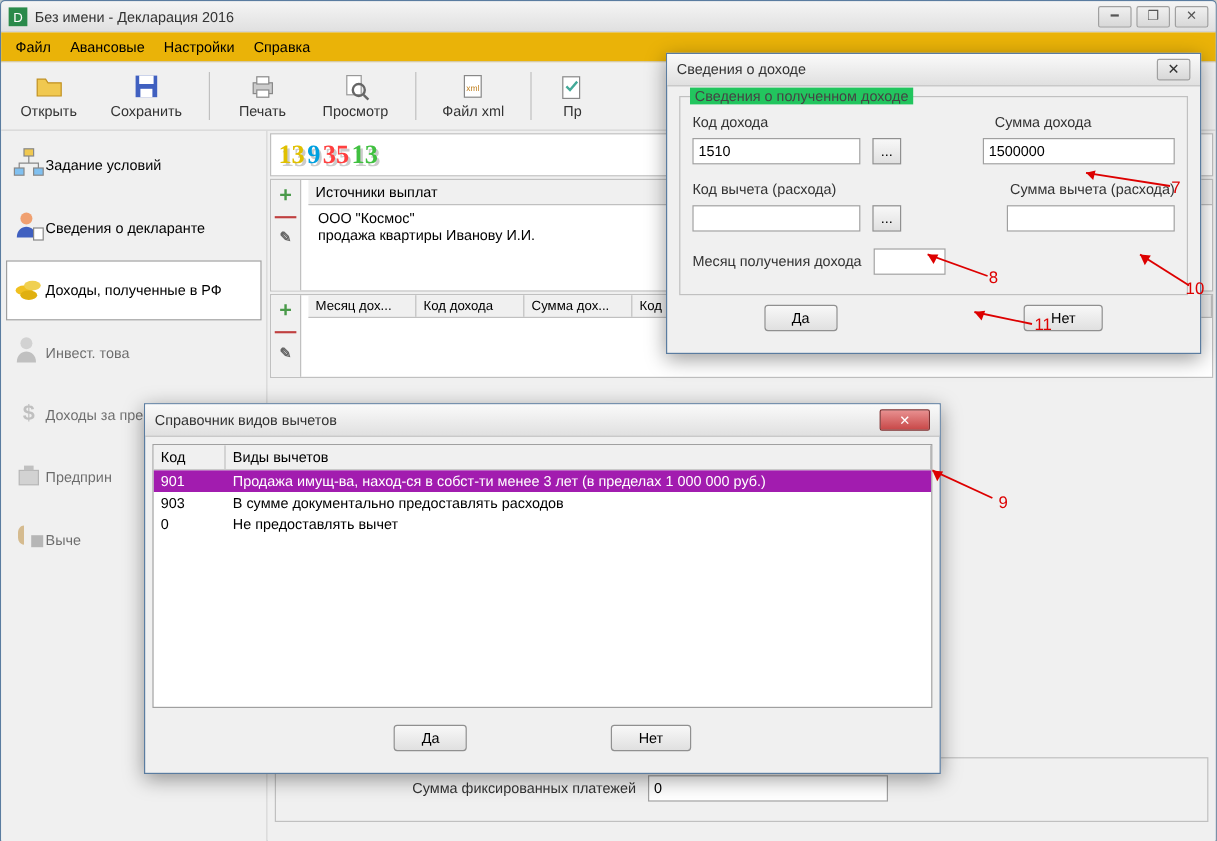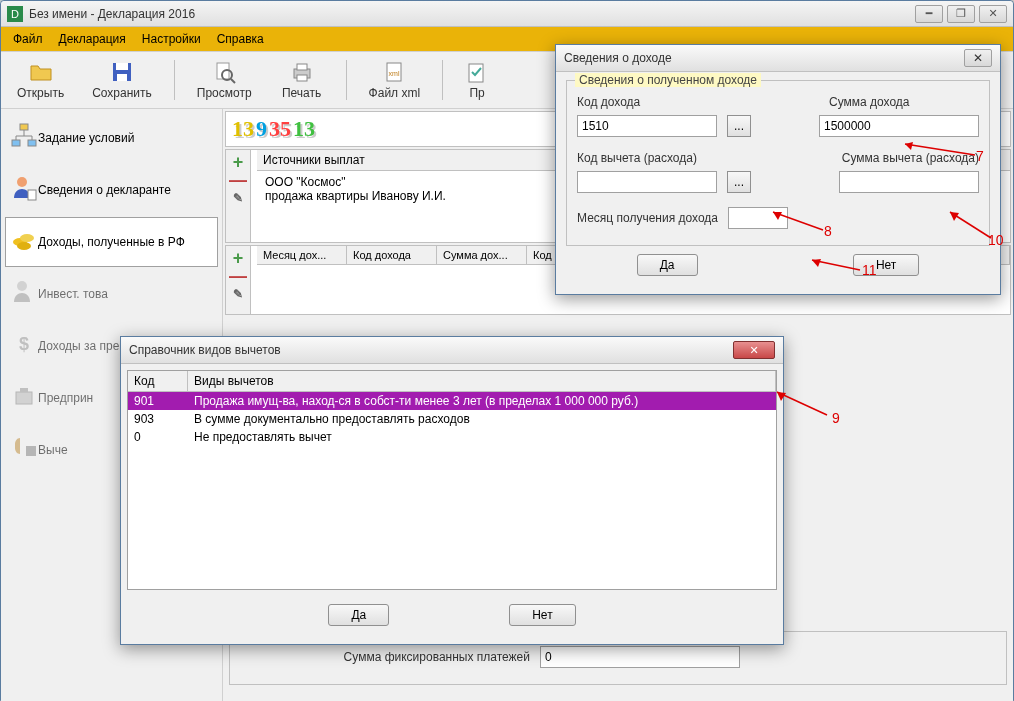--- a/index.html
+++ b/index.html
@@ -101,21 +101,21 @@
   .d1{color:#e0c000;} .d2{color:#00a0e0;} .d3{color:#ff4040;} .d4{color:#40c040;}
   .panel { border: 1px solid #c0c0c0; background: #fff; margin-top: 2px; }
   .phead { background: #f0f0f0; border-bottom: 1px solid #c0c0c0; padding: 3px 6px; display:flex; }
   .pbody { padding: 4px 8px; min-height: 50px; }
   .miniline { display:flex; align-items:flex-start; gap:6px; }
   .minibtn { width:16px; height:14px; display:flex; align-items:center; justify-content:center; font-weight:bold; cursor:pointer; margin:2px 0;}
   .plus{ color: #4a9a4a; font-size:18px;} .minus{color:#c04040;font-size:18px;line-height:8px;} .edit{color:#666;font-size:12px;}
   .table-header { display:flex; background:#f0f0f0; border-bottom:1px solid #c0c0c0;}
   .th { padding:3px 6px; border-right:1px solid #c0c0c0; font-size:11px;}
   .fieldset { border: 1px solid #c0c0c0; margin: 8px 4px; padding: 8px 10px 10px; position: relative; background:#f0f0f0;}
-  .legend { position: absolute; top: -8px; left: 8px; background:#fef9c3; padding: 0 4px; font-size:12px; color:#444;}
+  .legend { position: absolute; top: -8px; left: 8px; background:#22c55e; padding: 0 4px; font-size:12px; color:#444;}
   .row { display:flex; align-items:center; gap:10px; margin:6px 0;}
   .lbl { color:#333; }
   .inp {
     background:#fff; border:1px solid #a0a0a0; padding:2px 4px; height:22px;
     font-family: inherit; font-size: 12px;
   }
   .btn {
     background: linear-gradient(to bottom,#f8f8f8,#e0e0e0);
     border:1px solid #909090;
     border-radius:3px;
@@ -181,21 +181,21 @@
         <text x="8" y="12" text-anchor="middle" fill="#fff" font-size="11" font-family="Arial">D</text>
       </svg>
     <span class="title">Без имени - Декларация 2016</span>
     <div class="winbtn">━</div>
     <div class="winbtn">❐</div>
     <div class="winbtn">✕</div>
   </div>
 
   <div class="menubar">
     <div class="menuitem">Файл</div>
-    <div class="menuitem">Декларация</div>
+    <div class="menuitem">Авансовые</div>
     <div class="menuitem">Настройки</div>
     <div class="menuitem">Справка</div>
   </div>
 
   <div class="toolbar">
     <div class="tbtn">
       <svg class="ticn" viewBox="0 0 24 24">
           <path d="M2 6h7l2 3h11v11H2z" fill="#f0c850" stroke="#c09020"></path>
         </svg>
       <span>Открыть</span>
@@ -204,33 +204,33 @@
       <svg class="ticn" viewBox="0 0 24 24">
           <rect x="3" y="3" width="18" height="18" fill="#4060c0"></rect>
           <rect x="6" y="3" width="12" height="7" fill="#fff"></rect>
           <rect x="7" y="14" width="10" height="7" fill="#fff"></rect>
         </svg>
       <span>Сохранить</span>
     </div>
     <div class="vsep"></div>
     <div class="tbtn">
       <svg class="ticn" viewBox="0 0 24 24">
+          <rect x="4" y="9" width="16" height="9" fill="#ccc" stroke="#888"></rect>
+          <rect x="7" y="4" width="10" height="6" fill="#fff" stroke="#888"></rect>
+          <rect x="7" y="15" width="10" height="6" fill="#fff" stroke="#888"></rect>
+        </svg>
+      <span>Печать</span>
+    </div>
+    <div class="tbtn">
+      <svg class="ticn" viewBox="0 0 24 24">
           <rect x="5" y="3" width="12" height="16" fill="#fff" stroke="#999"></rect>
           <circle cx="15" cy="15" r="5" fill="none" stroke="#666" stroke-width="2"></circle>
           <line x1="19" y1="19" x2="23" y2="23" stroke="#666" stroke-width="2"></line>
         </svg>
       <span>Просмотр</span>
-    </div>
-    <div class="tbtn">
-      <svg class="ticn" viewBox="0 0 24 24">
-          <rect x="4" y="9" width="16" height="9" fill="#ccc" stroke="#888"></rect>
-          <rect x="7" y="4" width="10" height="6" fill="#fff" stroke="#888"></rect>
-          <rect x="7" y="15" width="10" height="6" fill="#fff" stroke="#888"></rect>
-        </svg>
-      <span>Печать</span>
     </div>
     <div class="vsep"></div>
     <div class="tbtn">
       <svg class="ticn" viewBox="0 0 24 24">
           <rect x="5" y="3" width="14" height="18" fill="#fff" stroke="#888"></rect>
           <text x="12" y="16" text-anchor="middle" fill="#c08020" font-size="7">xml</text>
         </svg>
       <span>Файл xml</span>
     </div>
     <div class="vsep"></div>

